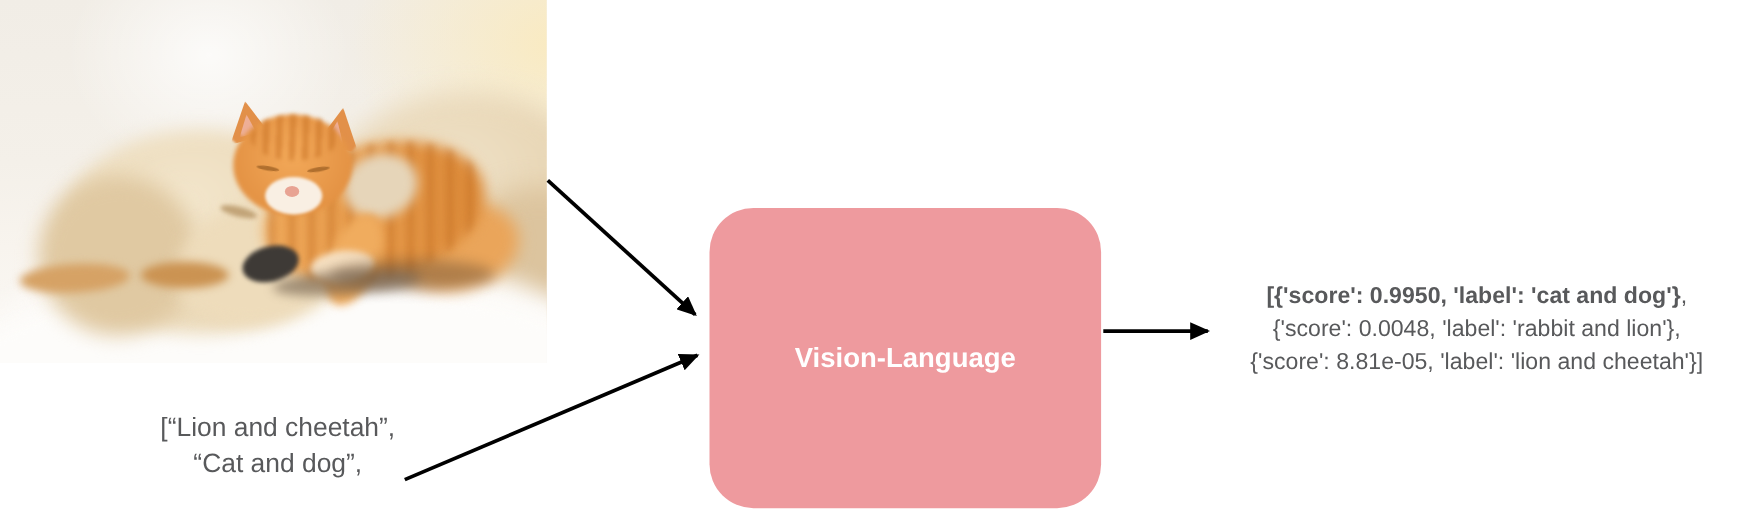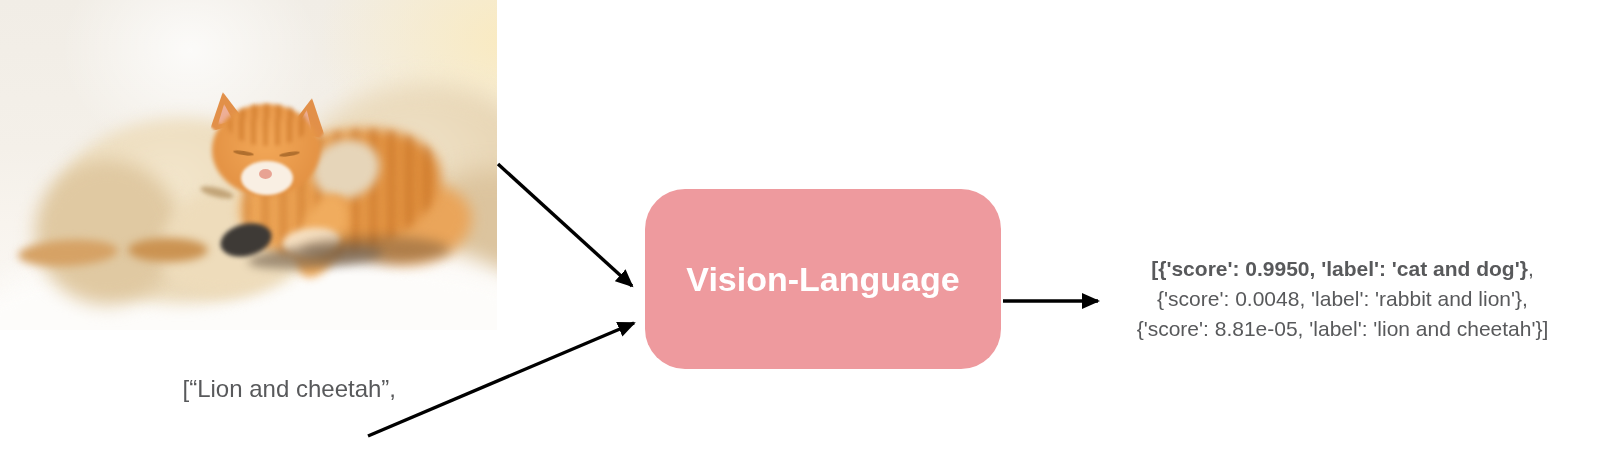--- a/index.html
+++ b/index.html
@@ -76,30 +76,30 @@
   .ph-darkpaw { left: 300px; top: 236px; width: 150px; height: 28px; background: #6a4f35; opacity: .45; filter: blur(6px); }
   .ph-pawL  { left: 18px; top: 240px; width: 100px; height: 26px; transform: rotate(-3deg);
               background: #d6a265; filter: blur(4px); }
   .ph-pawL2 { left: 128px; top: 238px; width: 80px; height: 24px; background: #cb9352; filter: blur(4px); }
 
   
   .arrows { position: absolute; left: 0; top: 0; width: 1600px; height: 473px; }
 
   
   .model-box {
-    position: absolute; left: 645px; top: 189px; width: 356px; height: 180px;
+    position: absolute; left: 645px; top: 189px; width: 356px; height: 273px;
     background: #ee9a9e; border-radius: 40px;
     display: flex; flex-direction: row; align-items: center; justify-content: center;
-    color: #ffffff; font-size: 34px; font-weight: bold; line-height: 38px; text-align: center;
+    color: #ffffff; font-size: 25px; font-weight: bold; line-height: 38px; text-align: center;
   }
 
   
   .prompts {
-    position: absolute; left: 81px; top: 372px; width: 315px;
-    color: #58595b; font-size: 24px; line-height: 33px; text-align: right;
+    position: absolute; left: 95px; top: 372px; width: 315px;
+    color: #58595b; font-size: 24px; line-height: 33px; text-align: center;
   }
 
   
   .output {
     position: absolute; left: 1085px; top: 254px; width: 515px;
     color: #58595b; font-size: 21px; line-height: 30px; text-align: center;
     white-space: nowrap;
   }
   .output .bold { font-weight: bold; }
 </style>
@@ -152,20 +152,21 @@
     <line x1="368" y1="436" x2="634" y2="323" stroke="#000000" stroke-width="3.4" marker-end="url(#ah)"></line>
     <line x1="1003" y1="301" x2="1098" y2="301" stroke="#000000" stroke-width="3.4" marker-end="url(#ah)"></line>
   </svg>
 
   <div class="model-box">
     <div>Vision-Language</div>
   </div>
 
   <div class="prompts">
     <div>[“Lion and cheetah”,</div>
+    <div>“Cat and dog”,</div>
   </div>
 
   <div class="output">
     <div><span class="bold">[{'score': 0.9950, 'label': 'cat and dog'}</span><span>,</span></div>
     <div>{'score': 0.0048, 'label': 'rabbit and lion'},</div>
     <div>{'score': 8.81e-05, 'label': 'lion and cheetah'}]</div>
   </div>
 
 </div>
 

